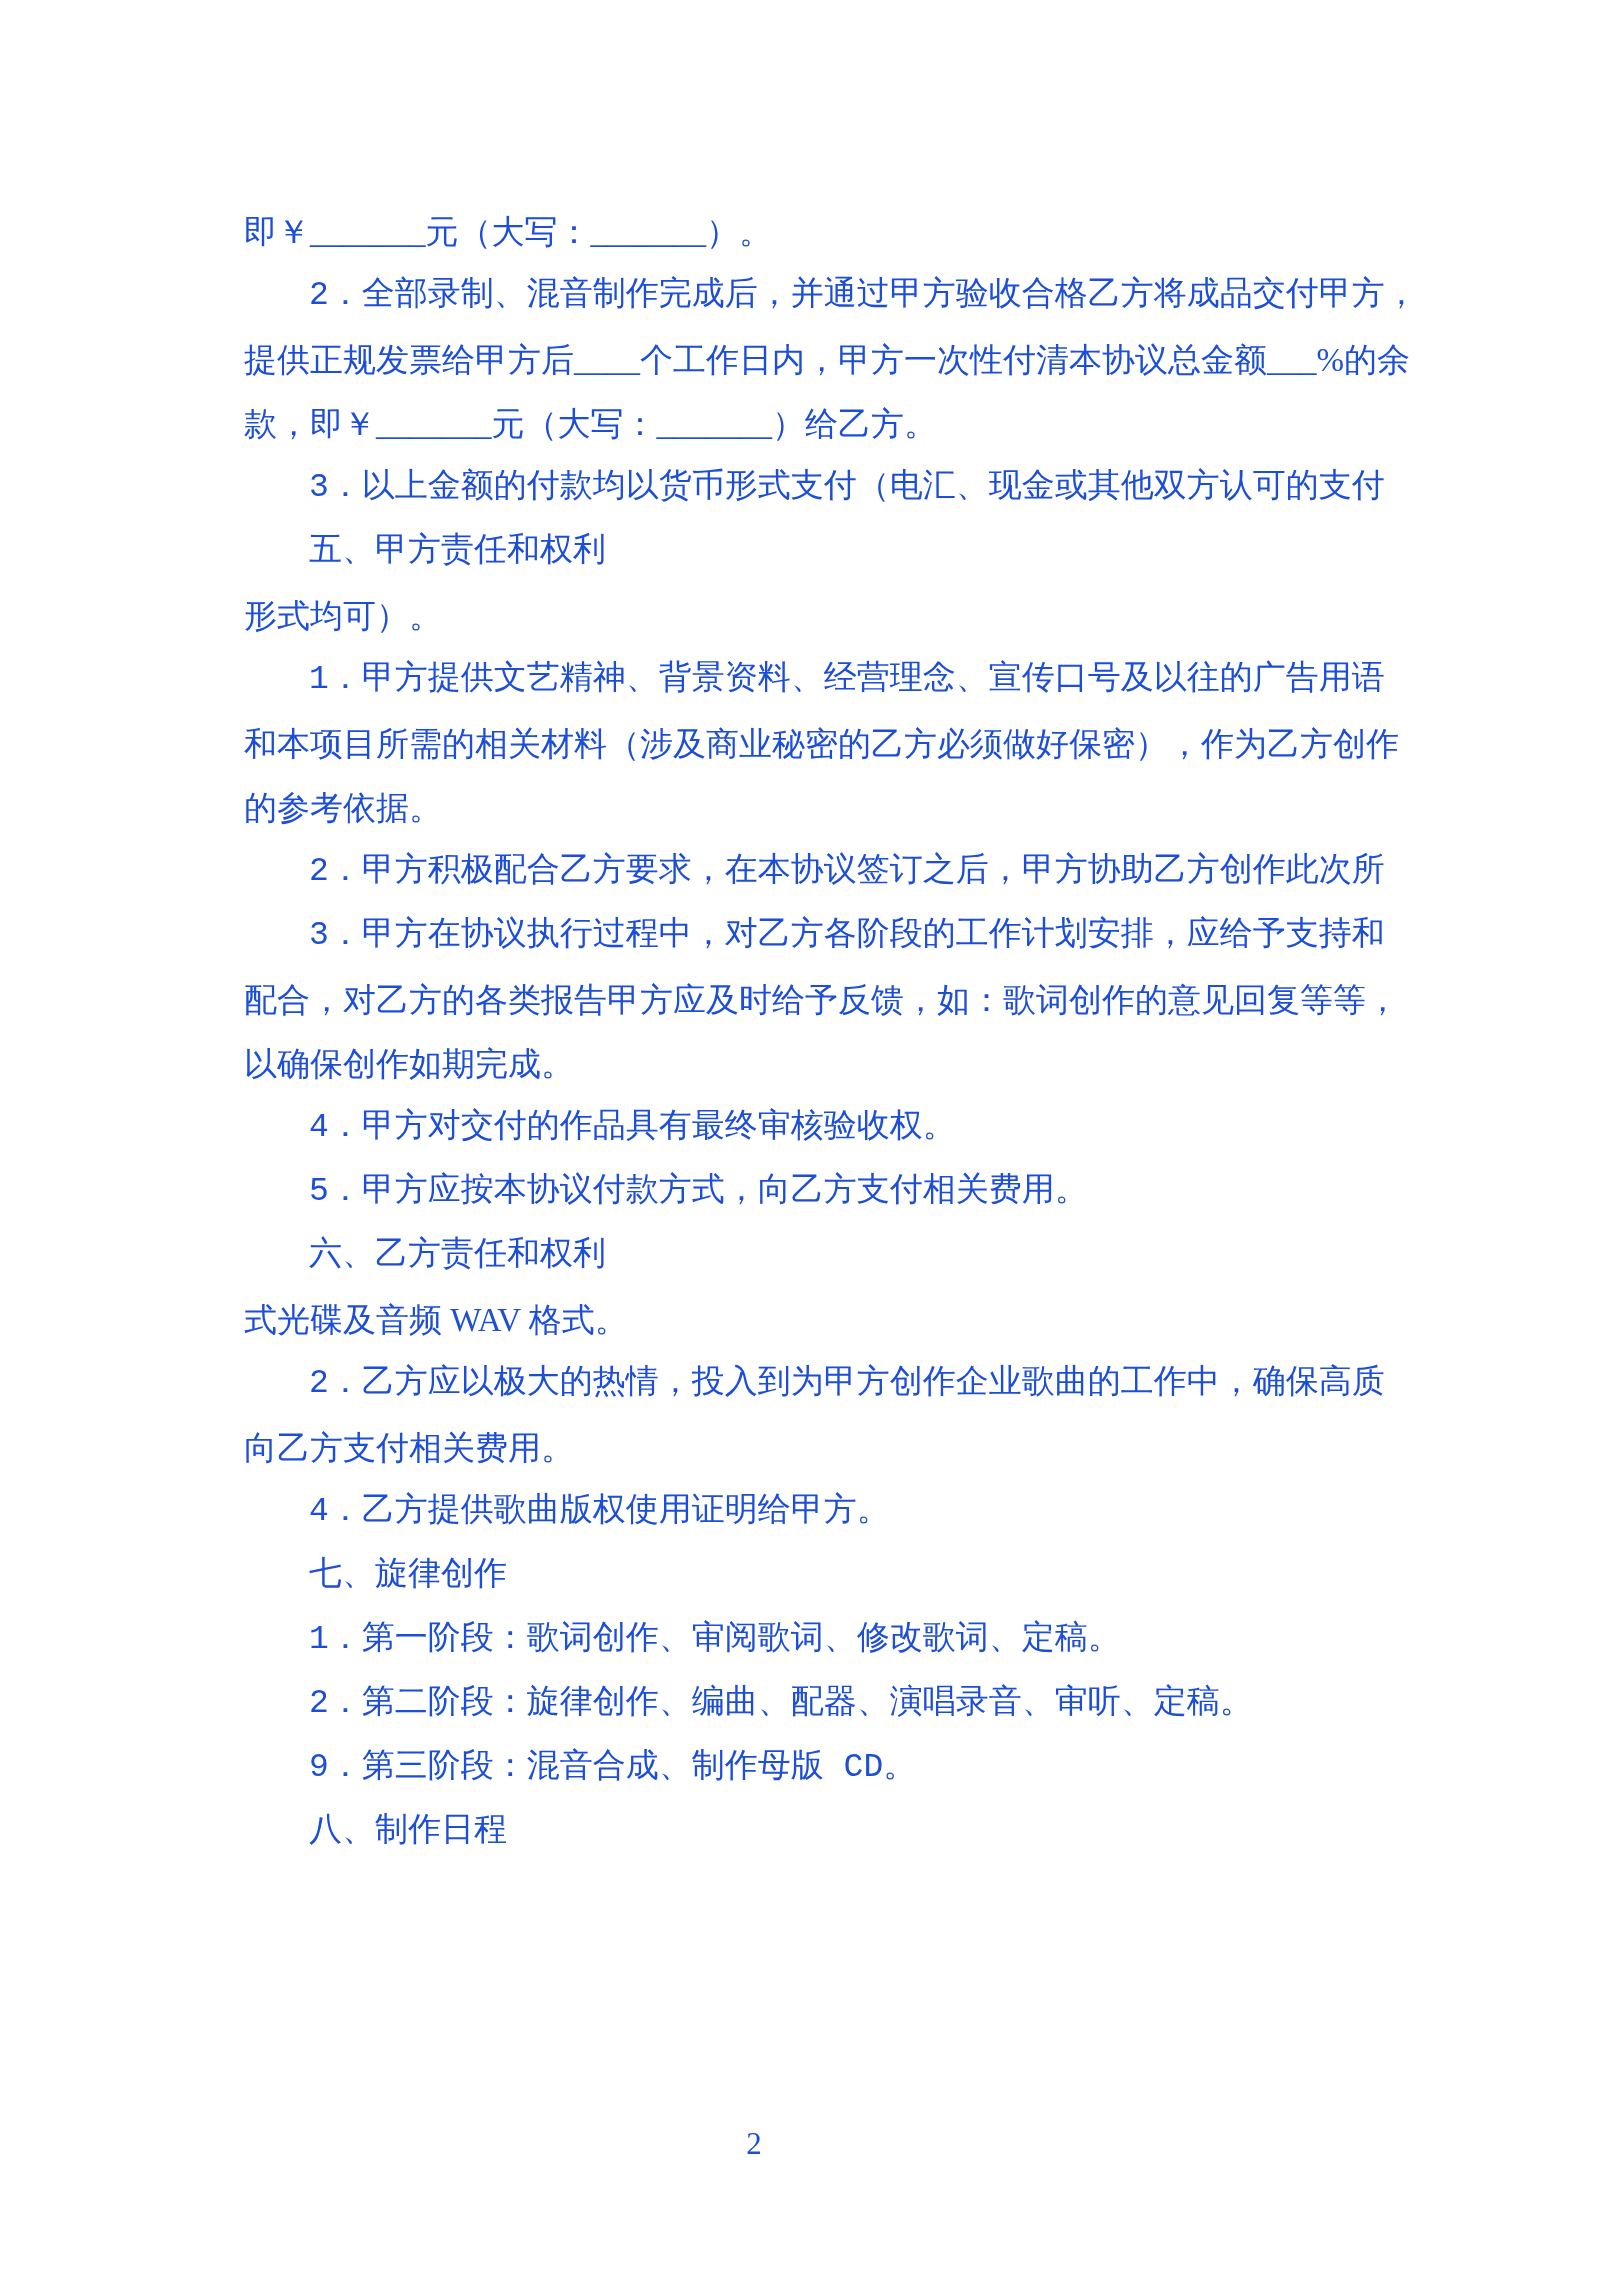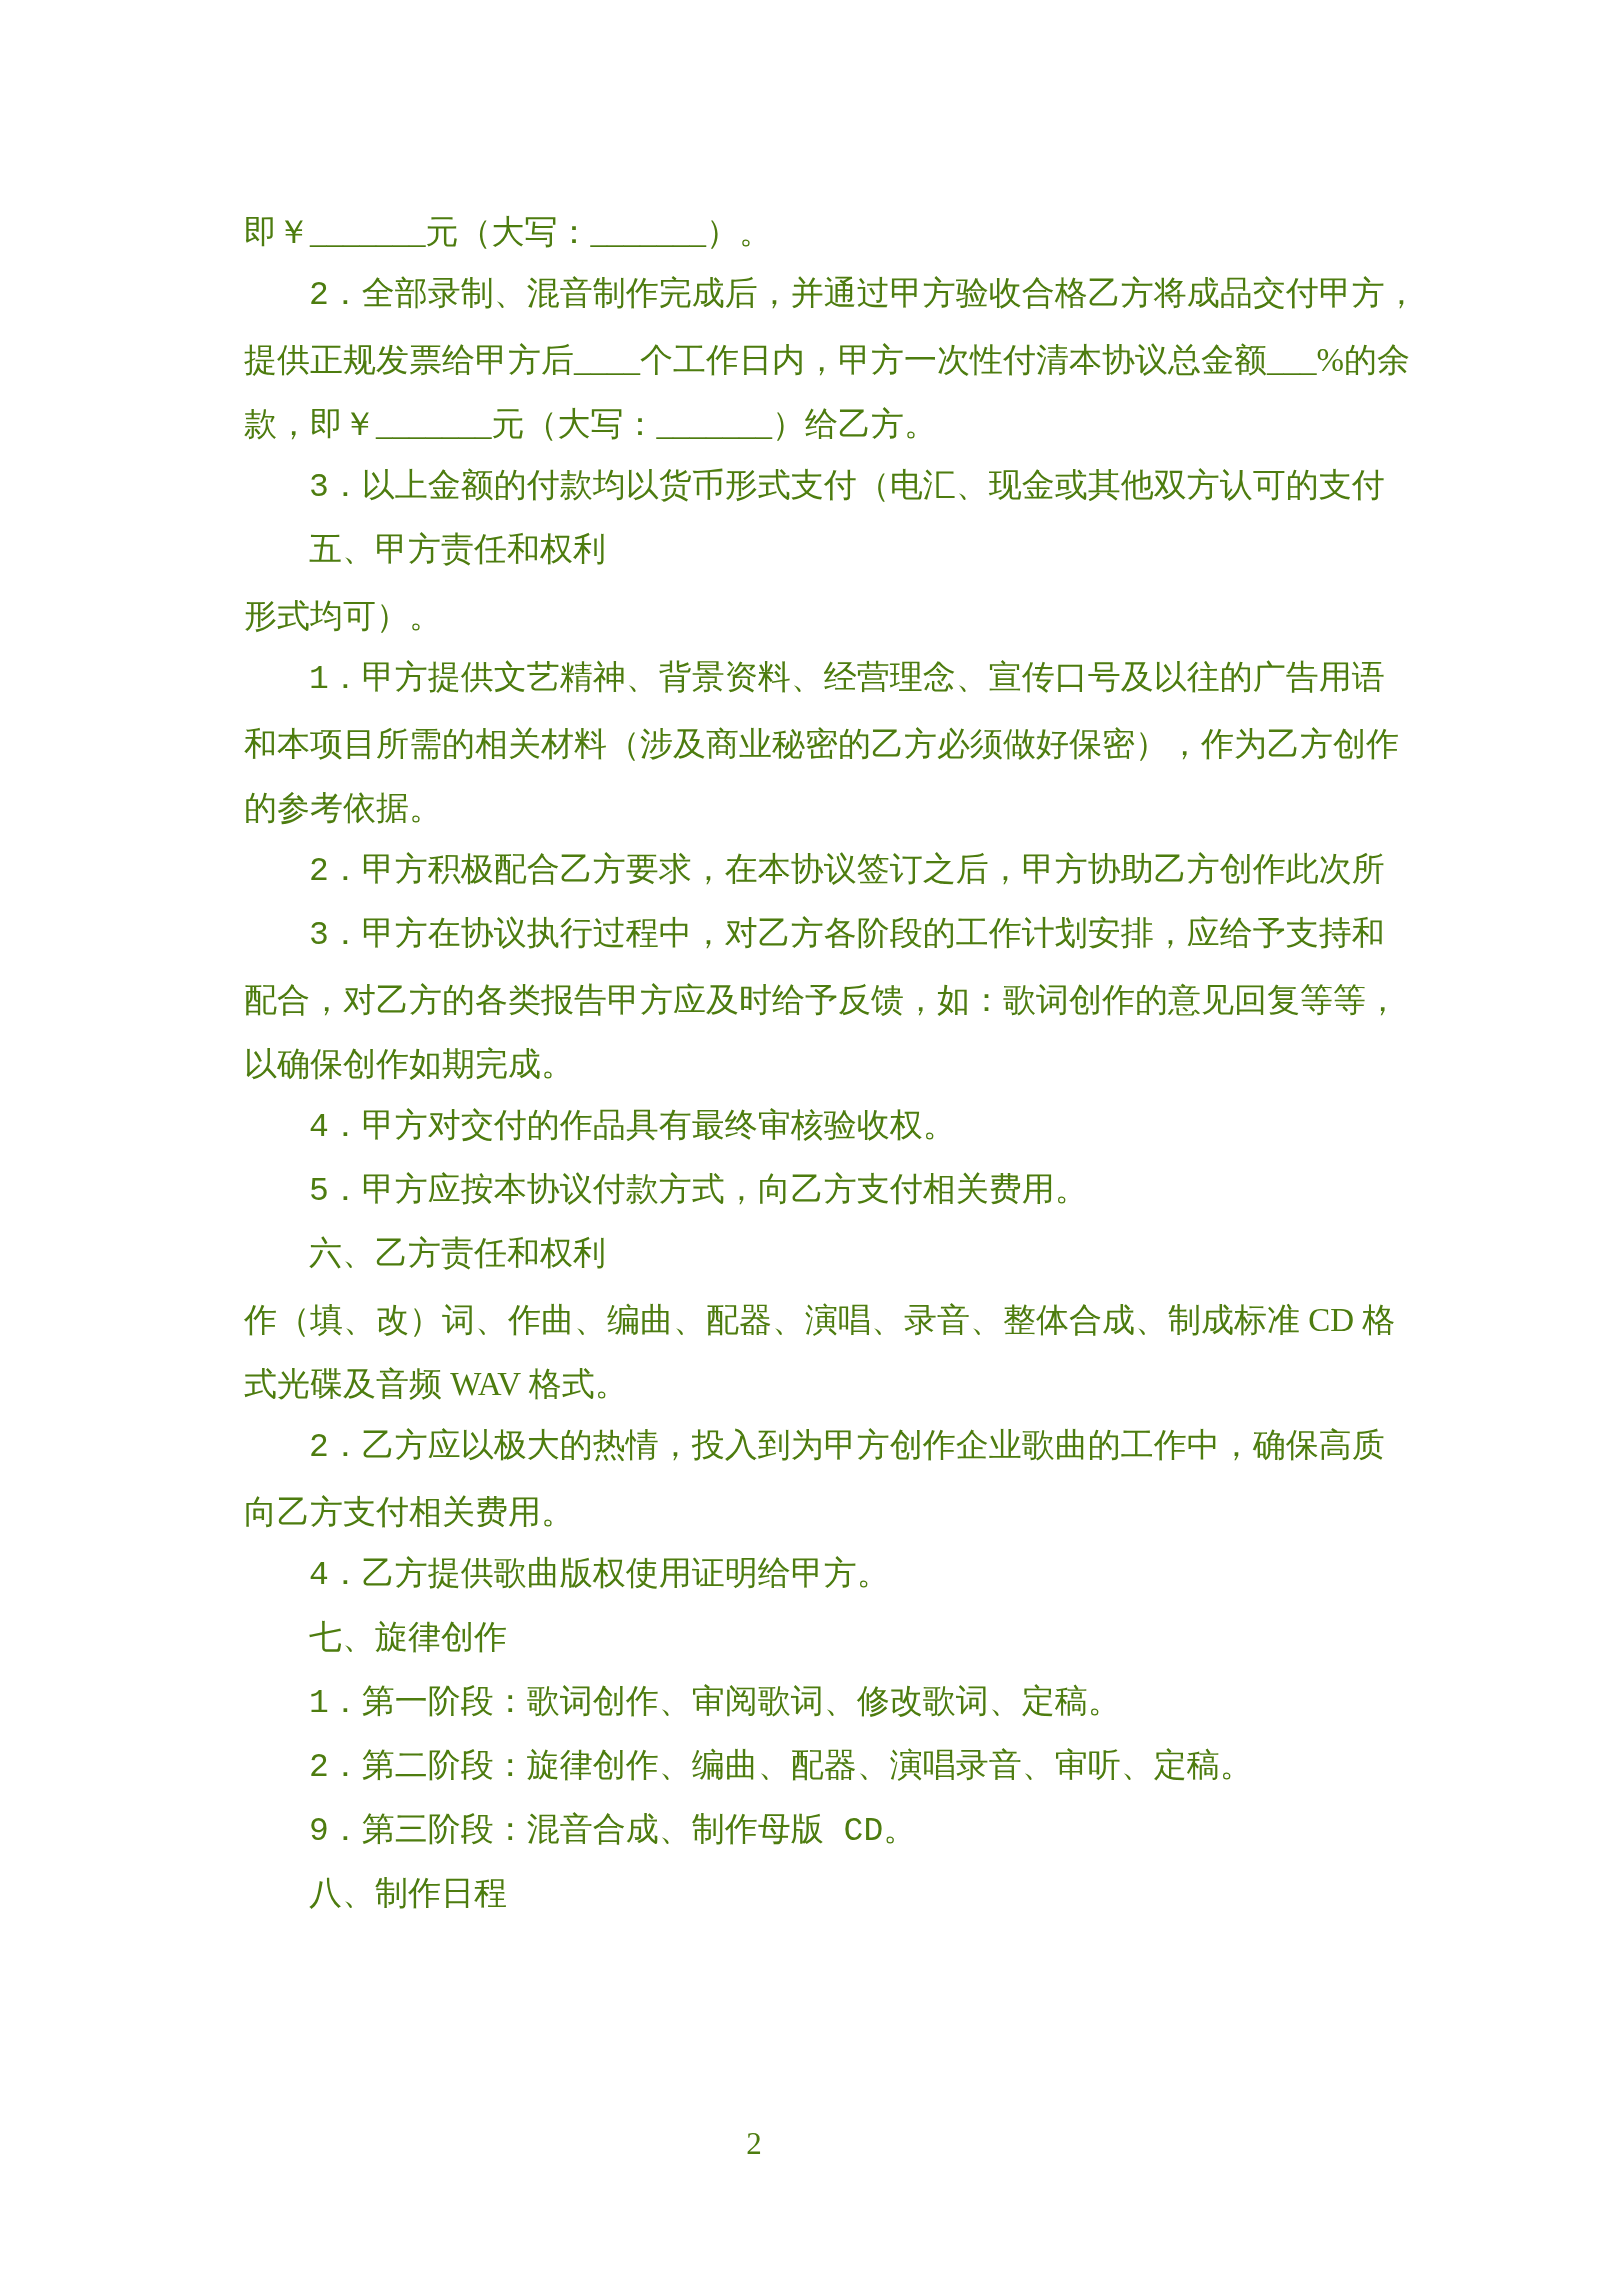--- a/index.html
+++ b/index.html
@@ -5,21 +5,21 @@
   html, body {
     margin: 0;
     padding: 0;
     background: #ffffff;
   }
   .page {
     position: relative;
     width: 1508px;
     height: 2294px;
     background: #ffffff;
-    color: #4d7c0f;
+    color: #1d4ed8;
     font-family: "Liberation Serif", "DejaVu Serif", serif;
     overflow: hidden;
   }
   .content {
     position: absolute;
     left: 244px;
     top: 200px;
     width: 1155px;
   }
   .line {
@@ -60,21 +60,20 @@
       <p class="line indent">1．甲方提供文艺精神、背景资料、经营理念、宣传口号及以往的广告用语</p>
       <p class="line">和本项目所需的相关材料（涉及商业秘密的乙方必须做好保密），作为乙方创作</p>
       <p class="line">的参考依据。</p>
       <p class="line indent">2．甲方积极配合乙方要求，在本协议签订之后，甲方协助乙方创作此次所</p>
       <p class="line indent">3．甲方在协议执行过程中，对乙方各阶段的工作计划安排，应给予支持和</p>
       <p class="line">配合，对乙方的各类报告甲方应及时给予反馈，如：歌词创作的意见回复等等，</p>
       <p class="line">以确保创作如期完成。</p>
       <p class="line indent">4．甲方对交付的作品具有最终审核验收权。</p>
       <p class="line indent">5．甲方应按本协议付款方式，向乙方支付相关费用。</p>
       <p class="line indent">六、乙方责任和权利</p>
-      <p class="line">作（填、改）词、作曲、编曲、配器、演唱、录音、整体合成、制成标准 CD 格</p>
       <p class="line">式光碟及音频 WAV 格式。</p>
       <p class="line indent">2．乙方应以极大的热情，投入到为甲方创作企业歌曲的工作中，确保高质</p>
       <p class="line">向乙方支付相关费用。</p>
       <p class="line indent">4．乙方提供歌曲版权使用证明给甲方。</p>
       <p class="line indent">七、旋律创作</p>
       <p class="line indent">1．第一阶段：歌词创作、审阅歌词、修改歌词、定稿。</p>
       <p class="line indent">2．第二阶段：旋律创作、编曲、配器、演唱录音、审听、定稿。</p>
       <p class="line indent">9．第三阶段：混音合成、制作母版 CD。</p>
       <p class="line indent">八、制作日程</p>
     </main>

